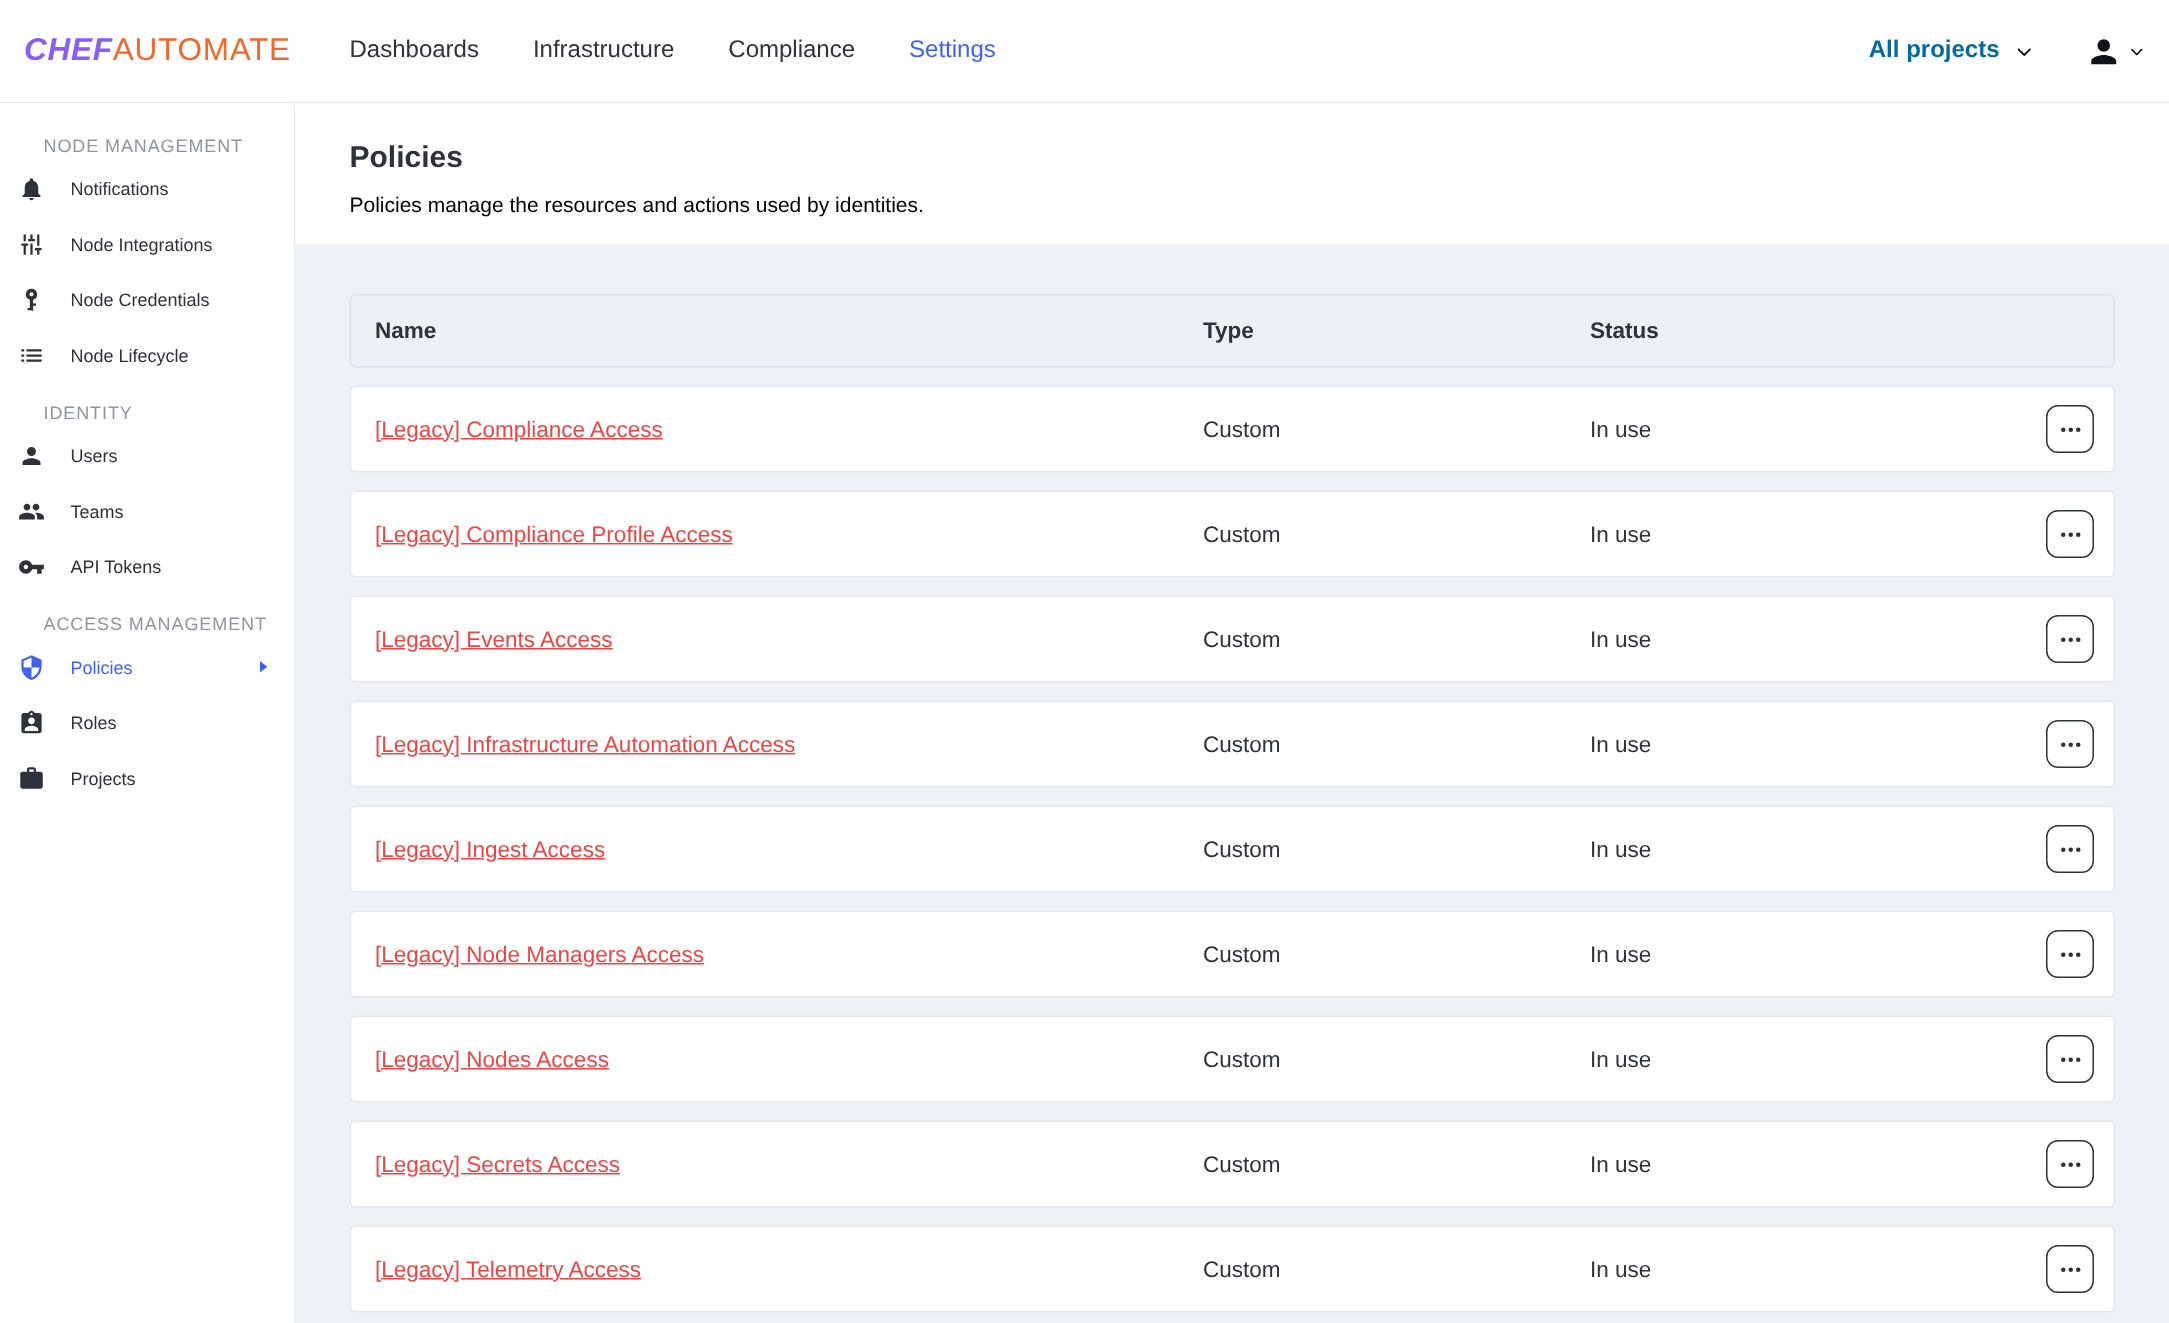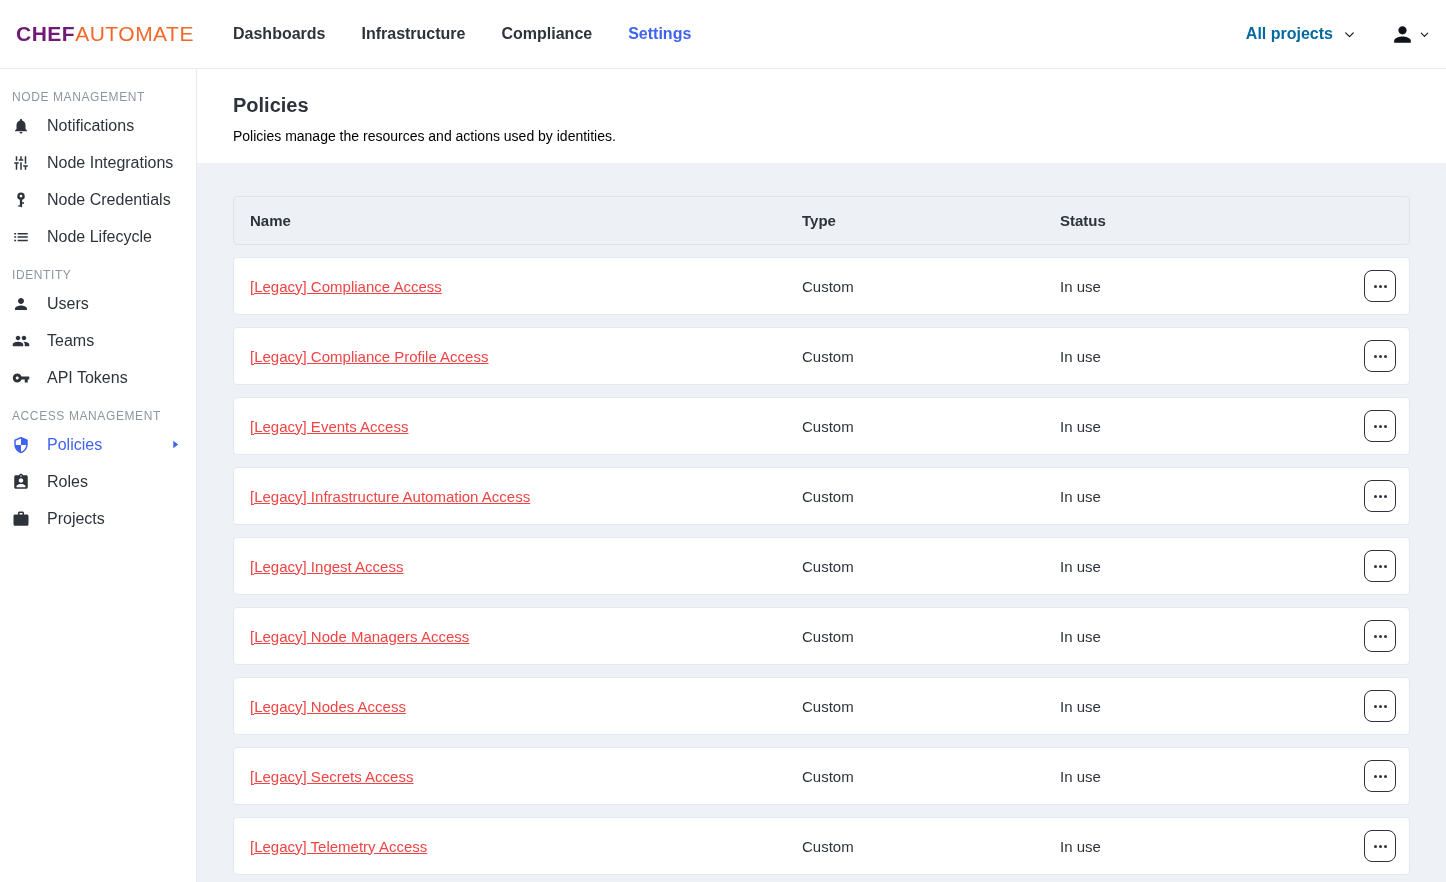--- a/index.html
+++ b/index.html
@@ -6,46 +6,46 @@
   html,body { width:1446px; height:882px; overflow:hidden;
     font-family:"Liberation Sans","DejaVu Sans",sans-serif;
     background:#ffffff; color:#2e333b; }
   .app { width:1446px; height:882px; display:flex; flex-direction:column; }
 
   
   .topbar { height:69px; flex:none; display:flex; align-items:center;
     padding:0 16px; background:#fff; border-bottom:1px solid #e7eaee; }
   .logo { width:217px; display:flex; align-items:center; font-size:21px;
     letter-spacing:.5px; cursor:pointer; }
-  .logo .part1 { font-weight:800; color:#701a75; }
+  .logo .part1 { font-weight:800; color:#8b5cf6;font-style:italic; }
   .logo .part2 { font-weight:400; color:#f2682a; }
-  .main-nav { display:flex; align-items:center; gap:36px;font-weight:bold; }
+  .main-nav { display:flex; align-items:center; gap:36px; }
   .nav-item { font-size:16px; color:#2e333b; cursor:pointer; text-decoration:none; }
   .nav-item.active { color:#3f63ee; }
   .topbar-right { margin-left:auto; display:flex; align-items:center; }
   .projects-dropdown { display:flex; align-items:center; gap:10px; cursor:pointer;
     font-size:16px; font-weight:700; color:#0369a1;text-align:right; }
   .user-menu { display:flex; align-items:center; gap:4px; margin-left:34px; cursor:pointer; }
   .chev svg { display:block; color:#10131a; }
   .avatar svg { display:block; color:#10131a; }
 
   
   .body { flex:1; display:flex; min-height:0; }
 
   
   .sidebar { width:197px; flex:none; background:#fff; border-right:1px solid #e7eaee;
     padding-top:8px; }
   .section { margin-top:10px; }
-  .section-title { height:20px; display:flex; align-items:center; padding-left:12px;
+  .section-title { height:20px; display:flex; align-items:center; padding-left:29px;
     font-size:12px; letter-spacing:.6px; color:#8d96a0; }
   .side-item { height:37px; display:flex; align-items:center; padding-left:12px;
     cursor:pointer; color:#2e333b; }
   .side-item .icon { width:18px; height:18px; margin-right:17px; flex:none; color:#2e333b; }
   .side-item .icon svg { display:block; width:18px; height:18px; }
-  .side-item .label { font-size:16px; }
+  .side-item .label { font-size:12px; }
   .side-item.active { color:#3f63ee; }
   .side-item.active .icon { color:#3f63ee; }
   .side-item .caret { margin-left:auto; margin-right:14px; color:#3f63ee; }
   .side-item .caret svg { display:block; }
 
   
   .main { flex:1; background:#eef1f5; min-width:0; display:flex; flex-direction:column; }
   .title-section { background:#fff; height:94px; flex:none; padding:25px 36px 0; }
   .page-title { font-size:20px; font-weight:700; color:#2e333b; }
   .page-desc { margin-top:11px; font-size:14px; color:#000000; }

